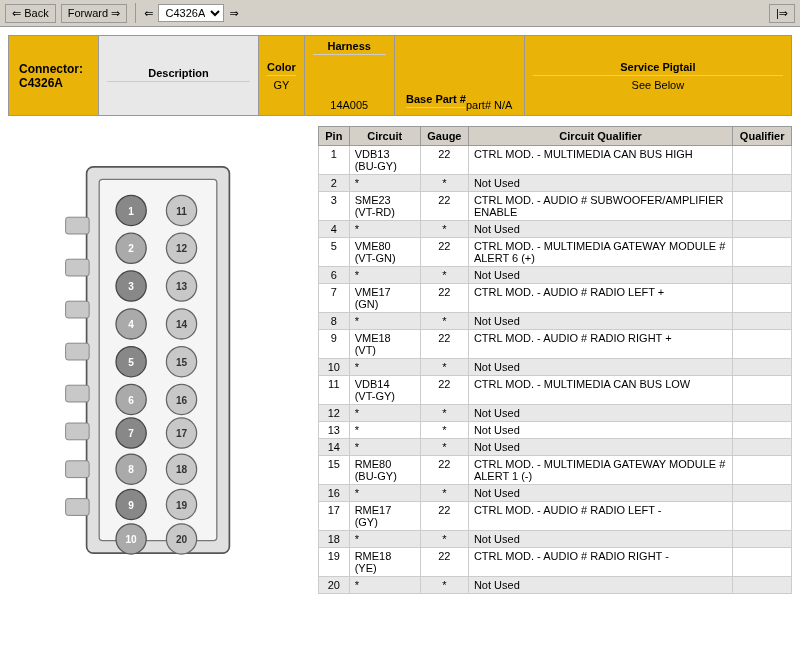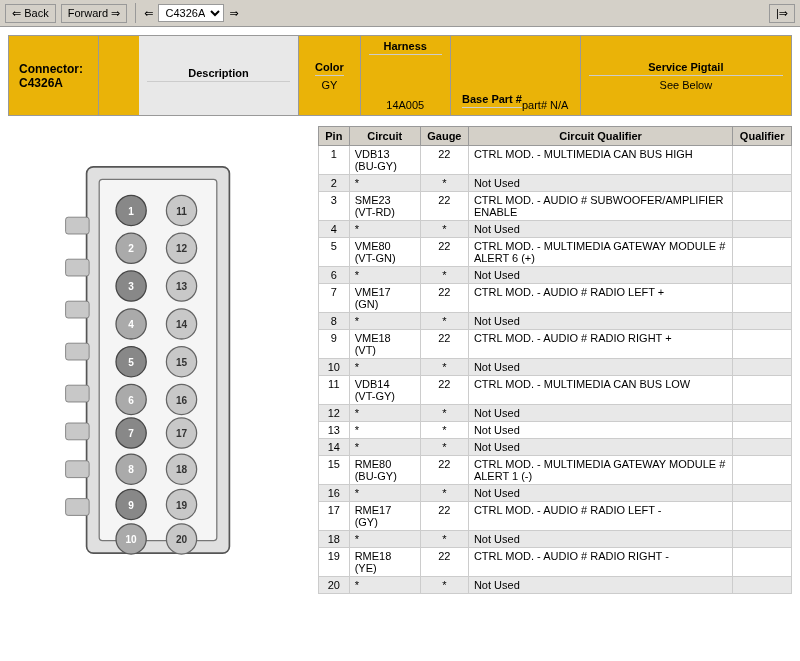--- a/index.html
+++ b/index.html
@@ -63,30 +63,29 @@
       padding: 4px 8px;
       border-right: 1px solid #999;
       text-align: center;
       background: #e8e8e8;
       font-weight: bold;
       font-size: 11px;
       display: flex;
       flex-direction: column;
       justify-content: center;
       min-width: 160px;
-      margin-left: 40px;
     }
 
     .description-value {
       font-weight: normal;
       font-size: 11px;
     }
 
     .color-cell {
-      padding: 4px 16px;
+      padding: 4px 8px;
       border-right: 1px solid #999;
       text-align: center;
       display: flex;
       flex-direction: column;
       justify-content: center;
       min-width: 45px;
     }
 
     .color-label {
       font-weight: bold;

